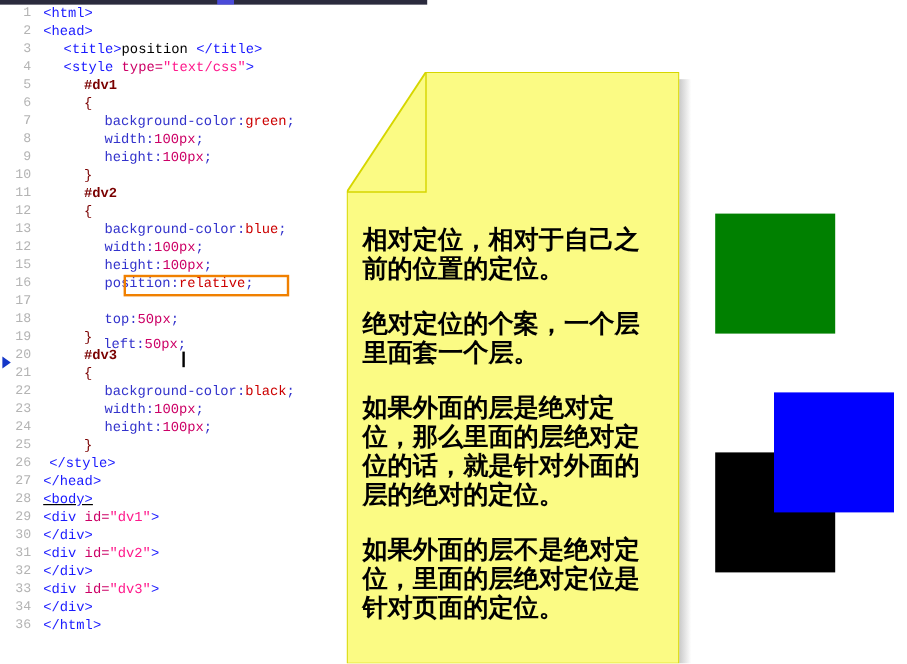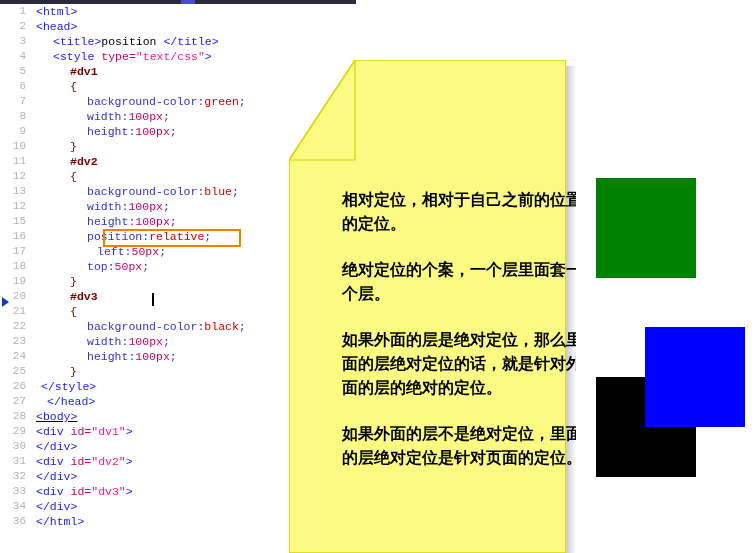--- a/index.html
+++ b/index.html
@@ -145,25 +145,24 @@
   }
   #note-text {
     position: absolute;
     left: 289px;
     top: 60px;
     width: 277px;
     height: 493px;
     box-sizing: border-box;
     padding: 128px 14px 10px 13px;
     font-family: "DejaVu Sans", sans-serif;
-    font-size: 16px;
+    font-size: 21px;
     line-height: 24px;
     color: #000000;
     font-weight: bold;
-    margin-left: 40px;
   }
   #note-text p {
     margin: 0 0 22px 0;
   }
   #note-text p:last-child { margin-bottom: 0; }
 
   
   #preview {
     position: absolute;
     left: 576px;
@@ -216,31 +215,31 @@
       <div class="code-line"><span class="ln">7</span><span class="code-text" style="left: 87px;"><span class="prop">background-color:</span><span class="val-red">green</span><span class="prop">;</span></span></div>
       <div class="code-line"><span class="ln">8</span><span class="code-text" style="left: 87px;"><span class="prop">width:</span><span class="val-pink">100px</span><span class="prop">;</span></span></div>
       <div class="code-line"><span class="ln">9</span><span class="code-text" style="left: 87px;"><span class="prop">height:</span><span class="val-pink">100px</span><span class="prop">;</span></span></div>
       <div class="code-line"><span class="ln">10</span><span class="code-text" style="left: 70px;"><span class="brace">}</span></span></div>
       <div class="code-line"><span class="ln">11</span><span class="code-text" style="left: 70px;"><span class="sel">#dv2</span></span></div>
       <div class="code-line"><span class="ln">12</span><span class="code-text" style="left: 70px;"><span class="brace">{</span></span></div>
       <div class="code-line"><span class="ln">13</span><span class="code-text" style="left: 87px;"><span class="prop">background-color:</span><span class="val-red">blue</span><span class="prop">;</span></span></div>
       <div class="code-line"><span class="ln">12</span><span class="code-text" style="left: 87px;"><span class="prop">width:</span><span class="val-pink">100px</span><span class="prop">;</span></span></div>
       <div class="code-line"><span class="ln">15</span><span class="code-text" style="left: 87px;"><span class="prop">height:</span><span class="val-pink">100px</span><span class="prop">;</span></span></div>
       <div class="code-line"><span class="ln">16</span><span class="code-text" style="left: 87px;"><span class="prop">position:</span><span class="val-red">relative</span><span class="prop">;</span></span></div>
-      <div class="code-line"><span class="ln">17</span><span class="code-text" style="left: 97px;"><span class="prop">left:</span><span class="val-pink">50px</span><span class="prop">;</span></span></div>
+      <div class="code-line"><span class="ln">17</span><span class="code-text" style="left: 86px; margin-top: 36px;"><span class="prop">left:</span><span class="val-pink">50px</span><span class="prop">;</span></span></div>
       <div class="code-line"><span class="ln">18</span><span class="code-text" style="left: 87px;"><span class="prop">top:</span><span class="val-pink">50px</span><span class="prop">;</span></span></div>
       <div class="code-line"><span class="ln">19</span><span class="code-text" style="left: 70px;"><span class="brace">}</span></span></div>
       <div class="code-line"><span class="ln">20</span><span class="code-text" style="left: 70px;"><span class="sel">#dv3</span></span></div>
       <div class="code-line"><span class="ln">21</span><span class="code-text" style="left: 70px;"><span class="brace">{</span></span></div>
       <div class="code-line"><span class="ln">22</span><span class="code-text" style="left: 87px;"><span class="prop">background-color:</span><span class="val-red">black</span><span class="prop">;</span></span></div>
       <div class="code-line"><span class="ln">23</span><span class="code-text" style="left: 87px;"><span class="prop">width:</span><span class="val-pink">100px</span><span class="prop">;</span></span></div>
       <div class="code-line"><span class="ln">24</span><span class="code-text" style="left: 87px;"><span class="prop">height:</span><span class="val-pink">100px</span><span class="prop">;</span></span></div>
       <div class="code-line"><span class="ln">25</span><span class="code-text" style="left: 70px;"><span class="brace">}</span></span></div>
       <div class="code-line"><span class="ln">26</span><span class="code-text" style="left: 41px;"><span class="tag">&lt;/style&gt;</span></span></div>
-      <div class="code-line"><span class="ln">27</span><span class="code-text" style="left: 36px; margin-left: 11px;"><span class="tag">&lt;/head&gt;</span></span></div>
+      <div class="code-line"><span class="ln">27</span><span class="code-text" style="left: 36px;"><span class="tag">&lt;/head&gt;</span></span></div>
       <div class="code-line"><span class="ln">28</span><span class="code-text" style="left: 36px; text-decoration: underline;"><span class="tag">&lt;body&gt;</span></span></div>
       <div class="code-line"><span class="ln">29</span><span class="code-text" style="left: 36px;"><span class="tag">&lt;div </span><span class="attr">id=</span><span class="str">"dv1"</span><span class="tag">&gt;</span></span></div>
       <div class="code-line"><span class="ln">30</span><span class="code-text" style="left: 36px;"><span class="tag">&lt;/div&gt;</span></span></div>
       <div class="code-line"><span class="ln">31</span><span class="code-text" style="left: 36px;"><span class="tag">&lt;div </span><span class="attr">id=</span><span class="str">"dv2"</span><span class="tag">&gt;</span></span></div>
       <div class="code-line"><span class="ln">32</span><span class="code-text" style="left: 36px;"><span class="tag">&lt;/div&gt;</span></span></div>
       <div class="code-line"><span class="ln">33</span><span class="code-text" style="left: 36px;"><span class="tag">&lt;div </span><span class="attr">id=</span><span class="str">"dv3"</span><span class="tag">&gt;</span></span></div>
       <div class="code-line"><span class="ln">34</span><span class="code-text" style="left: 36px;"><span class="tag">&lt;/div&gt;</span></span></div>
       <div class="code-line"><span class="ln">36</span><span class="code-text" style="left: 36px; text-align: center;"><span class="tag">&lt;/html&gt;</span></span></div>
     </div>
   <div id="bookmark-marker"></div>

